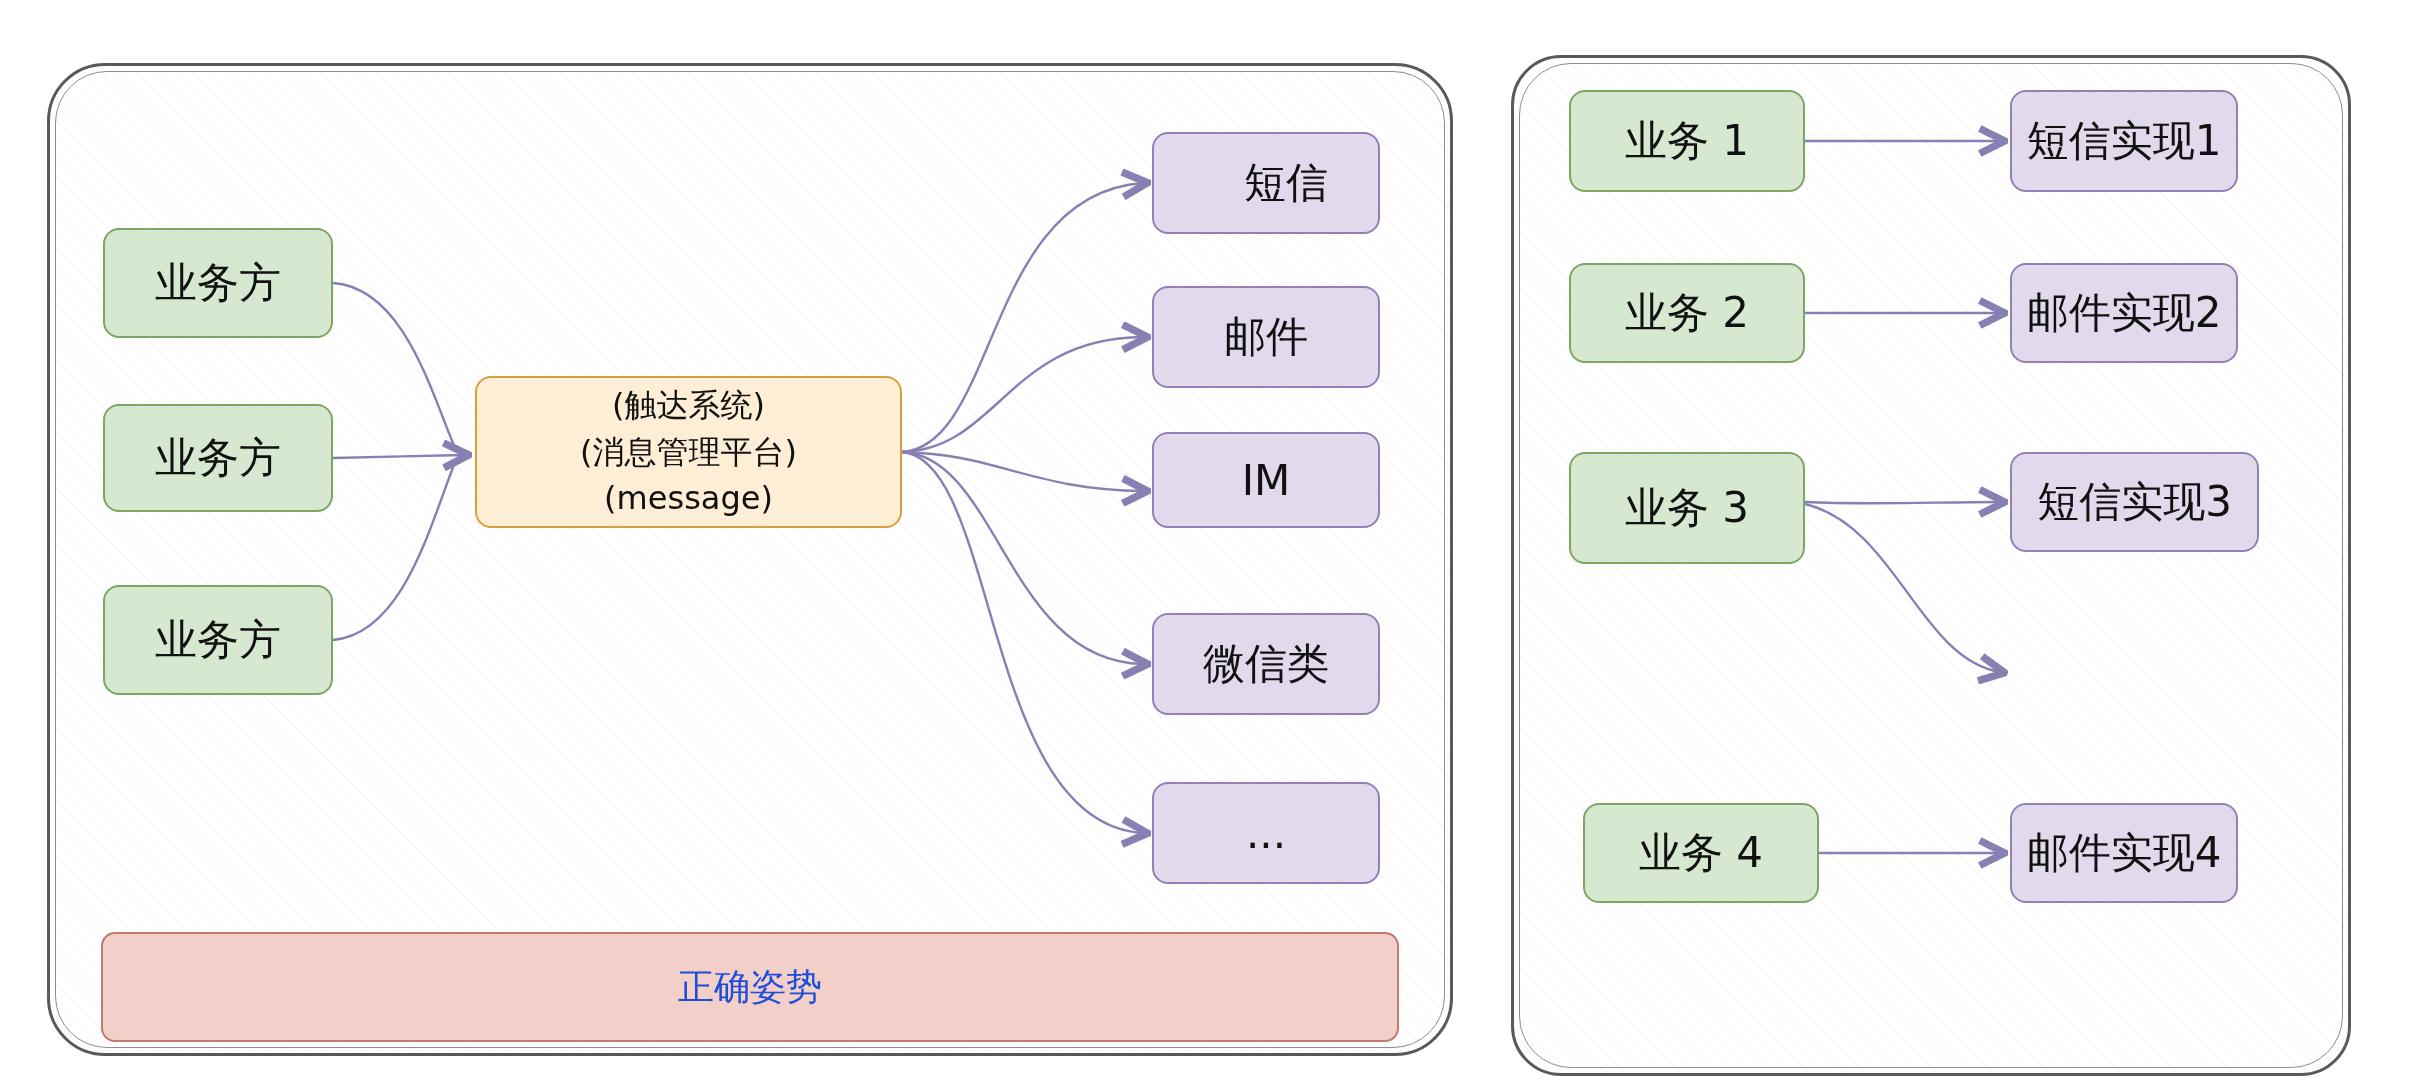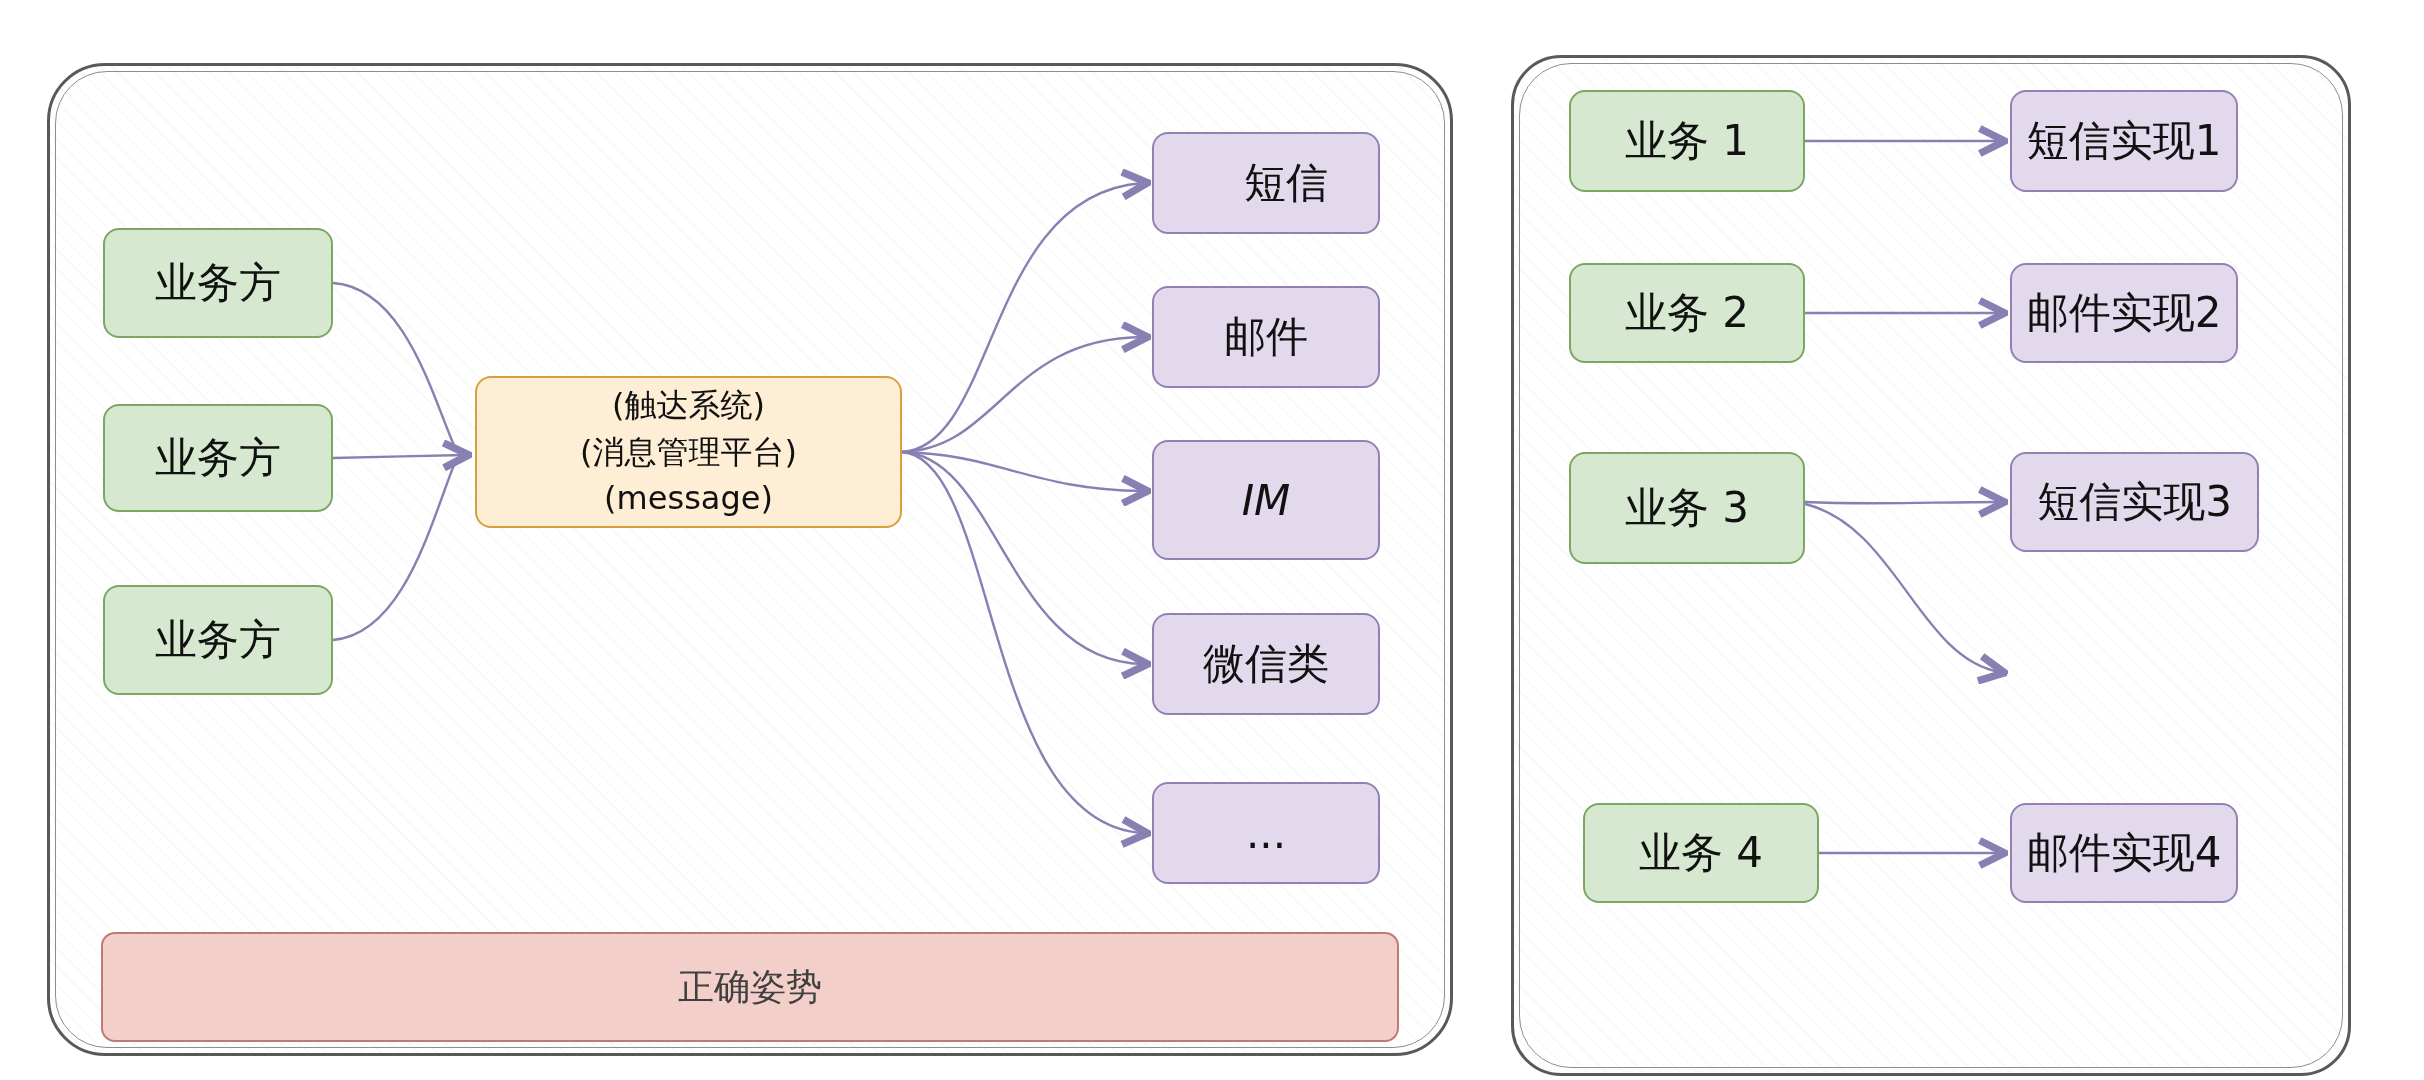--- a/index.html
+++ b/index.html
@@ -27,21 +27,21 @@
   }
   .green{background:#d7e8d0;border-color:#7ca763;}
   .purple{background:#e2daec;border-color:#9480b4;}
   .hub{
     background:#feeeD6;background-color:#feeed6;border-color:#d89f3e;
     flex-direction:column;font-size:32px;line-height:1.45;
   }
   .banner{
     position:absolute;display:flex;align-items:center;justify-content:center;
     background:#f3cfca;border:2.5px solid #c07a72;border-radius:14px;
-    font-size:36px;color:#404040;box-sizing:border-box;z-index:2;
+    font-size:36px;color:#1d4ed8;box-sizing:border-box;z-index:2;
   }
   svg.arrows{position:absolute;left:0;top:0;width:100%;height:100%;z-index:1;}
   svg.arrows path{fill:none;stroke:#8781b3;stroke-width:2.4;}
 </style>
 </head>
 <body>
 
 <div class="panel" style="left:47px;top:63px;width:1400px;height:987px;">
 
   <svg class="arrows" viewBox="0 0 1400 987">
@@ -75,21 +75,21 @@
     <div>(消息管理平台)</div>
     <div>(message)</div>
   </div>
 
   <div class="node purple" style="left:1102px;top:66px;width:228px;height:102px;padding-left:40px;">
     <span>短信</span>
   </div>
   <div class="node purple" style="left:1102px;top:220px;width:228px;height:102px;">
     <span>邮件</span>
   </div>
-  <div class="node purple" style="left:1102px;top:374px;width:228px;height:120px;font-style:italic;">
+  <div class="node purple" style="left:1102px;top:366px;width:228px;height:96px;">
     <span>IM</span>
   </div>
   <div class="node purple" style="left:1102px;top:547px;width:228px;height:102px;">
     <span>微信类</span>
   </div>
   <div class="node purple" style="left:1102px;top:716px;width:228px;height:102px;">
     <span>...</span>
   </div>
 
   <div class="banner" style="left:51px;top:866px;width:1298px;height:110px;">

